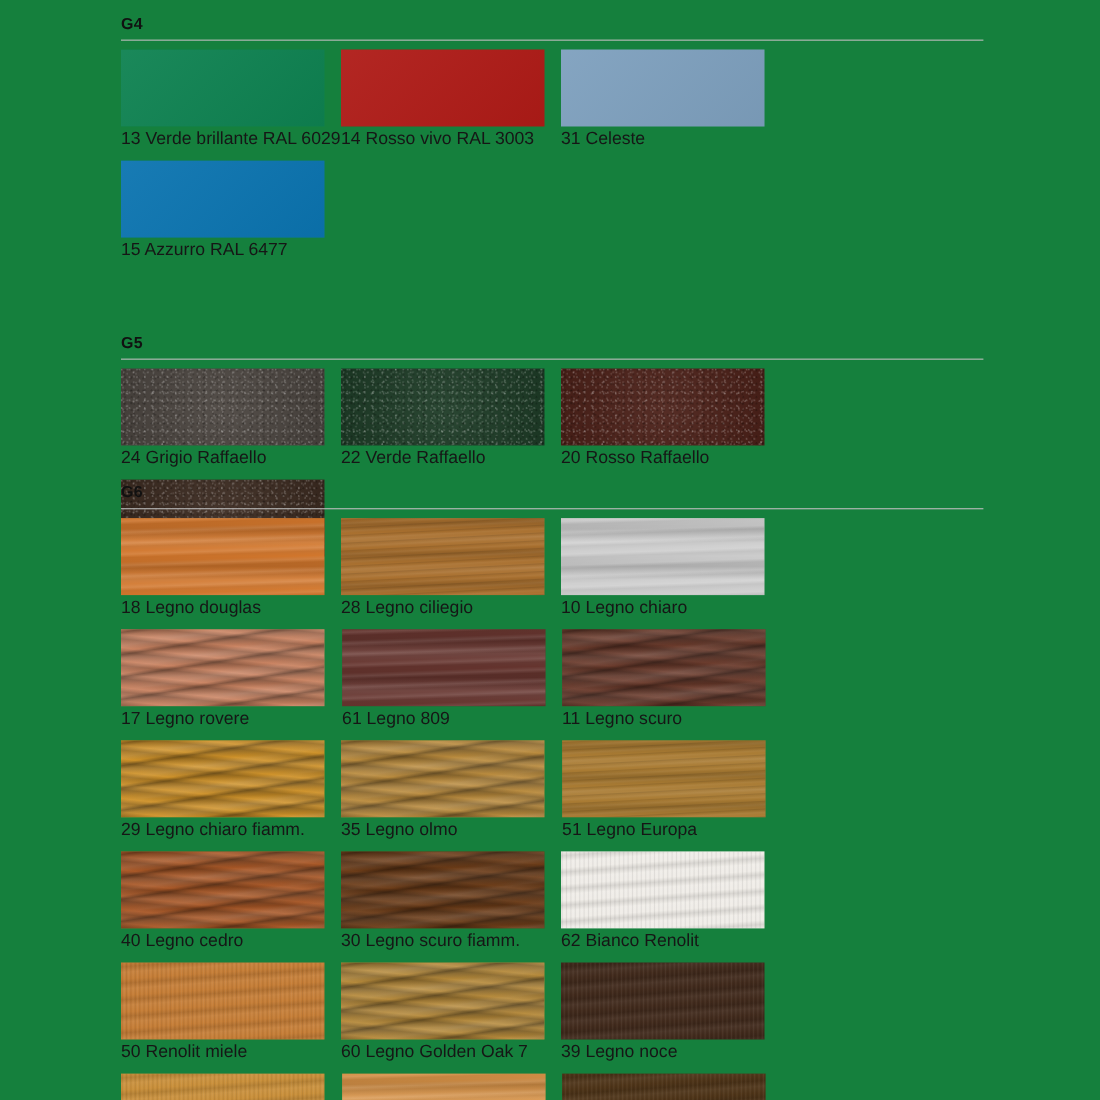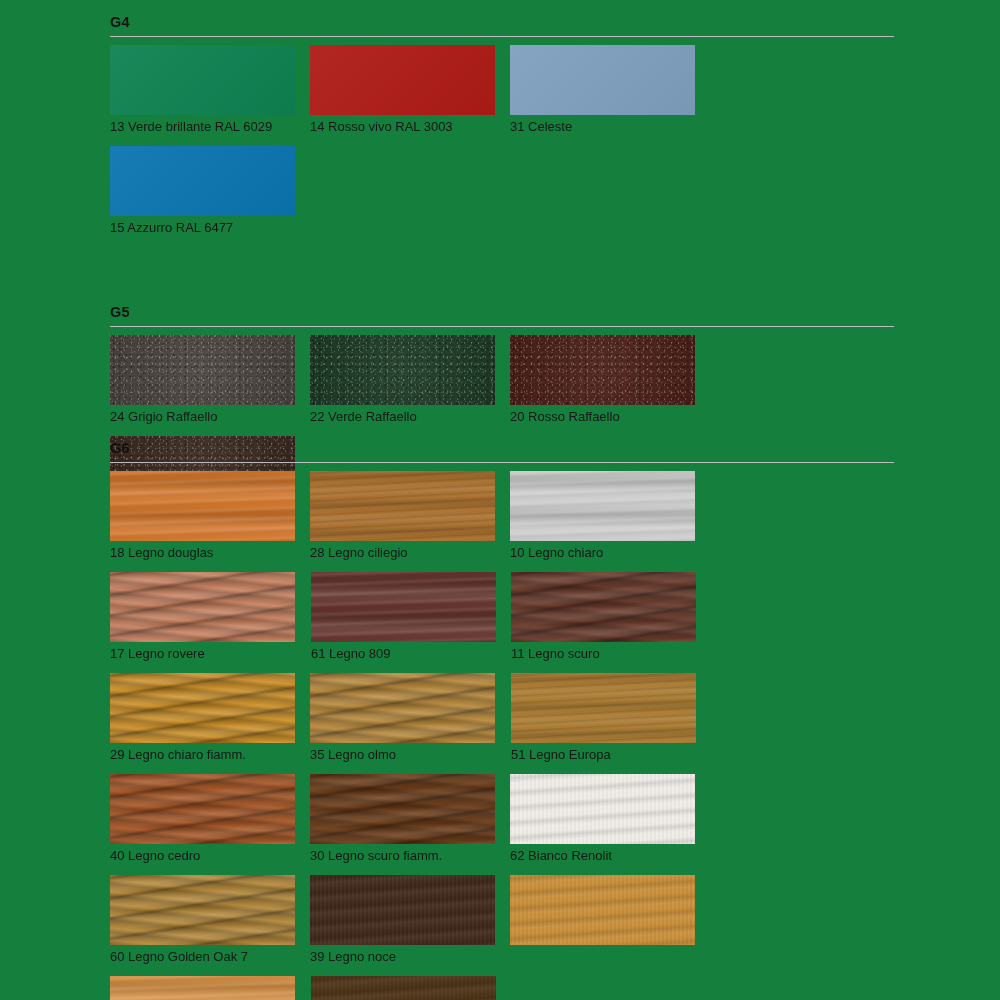--- a/index.html
+++ b/index.html
@@ -60,21 +60,21 @@
     height: 70px;
     position: relative;
     overflow: hidden;
     background-color: #cccccc;
   }
   .swatch .tex {
     position: absolute;
     left: 0; top: 0; right: 0; bottom: 0;
   }
   .label {
-    font-size: 13px;
+    font-size: 16px;
     line-height: 14px;
     color: #161616;
     margin-top: 5px;
     white-space: nowrap;
   }
 
   
   .fin-flat .tex {
     background-image:
       linear-gradient(135deg, rgba(255,255,255,0.05) 0%, rgba(0,0,0,0.05) 100%);
@@ -321,20 +321,26 @@
           </div>
           <div class="label">30 Legno scuro fiamm.</div>
         </div>
         <div class="cell">
           <div class="swatch fin-wood-fine" style="background-color: rgb(240, 237, 232);">
             <div class="tex"></div>
           </div>
           <div class="label">62 Bianco Renolit</div>
         </div>
         <div class="cell">
+          <div class="swatch fin-wood-fine" style="background-color: rgb(197, 125, 54);">
+            <div class="tex"></div>
+          </div>
+          <div class="label">50 Renolit miele</div>
+        </div>
+        <div class="cell">
           <div class="swatch fin-wood-flame" style="background-color: rgb(181, 137, 58);">
             <div class="tex"></div>
           </div>
           <div class="label">60 Legno Golden Oak 7</div>
         </div>
         <div class="cell">
           <div class="swatch fin-wood-fine" style="background-color: rgb(65, 42, 28);">
             <div class="tex"></div>
           </div>
           <div class="label">39 Legno noce</div>

